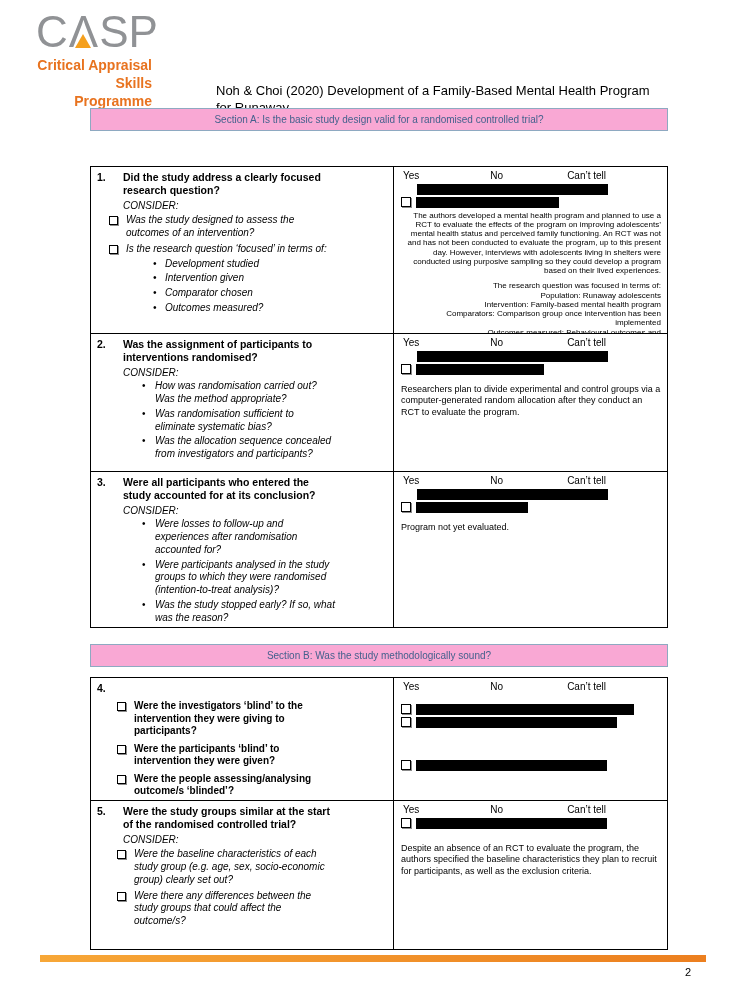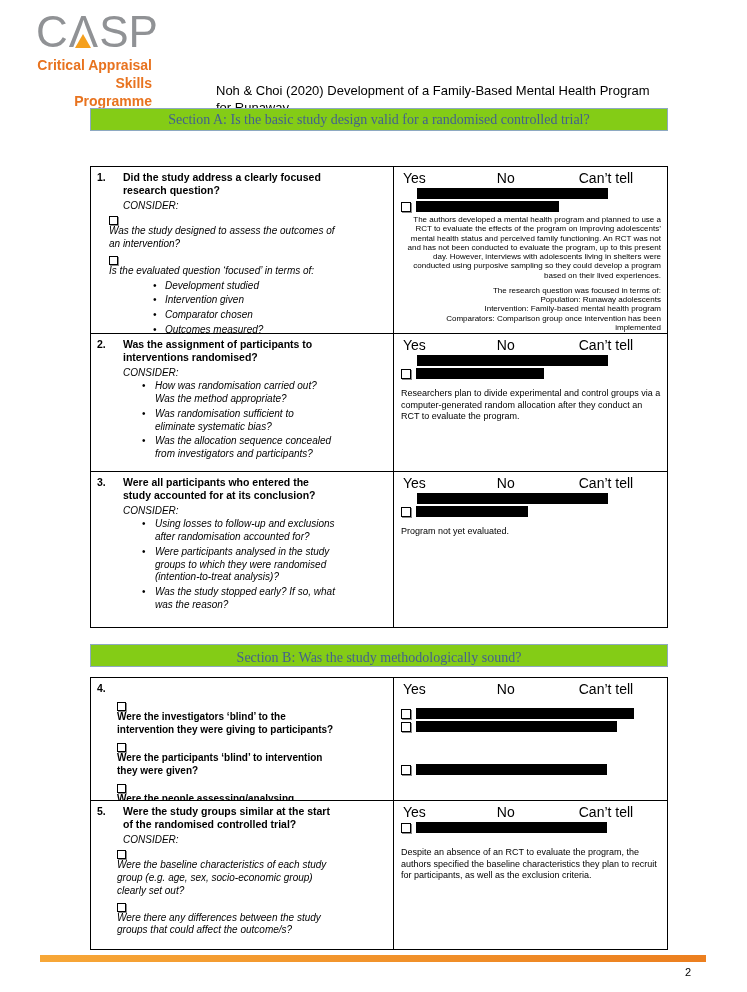--- a/index.html
+++ b/index.html
@@ -17,52 +17,52 @@
 
   
   .citation{position:absolute;left:95px;top:83px;width:556px;}
   .cit-top{margin-left:121px;font-size:13px;line-height:1.3;}
   .cit-bottom{display:flex;align-items:flex-end;margin-top:1px;}
   .cit-label{font-size:11px;font-weight:bold;white-space:nowrap;}
   .cit-text{font-size:8px;margin-left:4px;padding-bottom:1px;border-bottom:1px dotted #444;white-space:nowrap;}
   .cit-dots{font-size:8px;flex:1;overflow:hidden;white-space:nowrap;letter-spacing:0.5px;}
 
   
-  .section-header{position:absolute;left:90px;width:578px;height:23px;background:#84cc16;border:1px solid #8ea9c1;
-    box-sizing:border-box;display:flex;align-items:center;justify-content:center;font-size:14px;color:#44618d;font-family:Liberation Serif, serif;}
+  .section-header{position:absolute;left:90px;width:578px;height:23px;background:#f9a8d4;border:1px solid #8ea9c1;
+    box-sizing:border-box;display:flex;align-items:center;justify-content:center;font-size:10px;color:#44618d;}
   .sec-a{top:108px;}
-  .sec-b{top:644px;align-items:flex-end;}
+  .sec-b{top:644px;}
 
   
   .qtable{position:absolute;left:90px;width:578px;}
   .tbl-a{top:166px;}
   .tbl-b{top:677px;}
   .qrow{display:flex;border:1px solid #000;margin-top:-1px;box-sizing:border-box;overflow:hidden;background:#fff;}
   .qtable .qrow:first-child{margin-top:0;}
   .h168{height:168px;} .h139{height:139px;} .h157{height:157px;} .h124{height:124px;} .h150{height:150px;}
   .qcell-left{width:303px;flex:none;border-right:1px solid #000;box-sizing:border-box;padding:4px 58px 4px 6px;}
   .qcell-right{flex:1;box-sizing:border-box;padding:3px 6px 4px 7px;}
 
   .qhead{display:flex;}
   .qnum{flex:none;width:26px;font-size:10.5px;font-weight:bold;line-height:1.25;}
   .qtitle{font-size:10.5px;font-weight:bold;line-height:1.25;}
   .consider{margin:3px 0 0 26px;font-size:10px;font-style:italic;}
-  .citem{display:flex;margin:3px 0 0 12px;flex-direction:column;}
+  .citem{display:flex;margin:3px 0 0 12px;}
   .citem-q45{margin-left:20px;}
   .mtq{margin-top:5px;}
   .cbox{flex:none;width:7px;height:7px;border:1px solid #000;box-shadow:1px 1px 0 #8a8a8a;margin:2px 8px 0 0;}
   .citext{font-size:10px;font-style:italic;line-height:1.28;}
   .q4text{font-size:10px;font-weight:bold;line-height:1.25;}
   .subitem{display:flex;margin:2px 0 0 56px;}
   .sdot{flex:none;width:12px;font-size:10px;font-style:italic;}
   .bitem{display:flex;margin:2px 0 0 45px;}
   .bdot{flex:none;width:13px;font-size:10px;}
 
   
-  .ans-header{display:flex;font-size:14px;line-height:1.15;}
+  .ans-header{display:flex;font-size:10px;line-height:1.15;}
   .ah-yes{margin-left:2px;}
   .ah-no{margin-left:71px;}
   .ah-ct{margin-left:64px;}
   .bar-row{display:flex;align-items:center;margin-top:2px;}
   .abox{flex:none;width:8px;height:8px;border:1px solid #000;box-shadow:1px 1px 0 #8a8a8a;margin-right:5px;}
   .bar{height:11px;background:#000;}
   .bar-indent{margin-left:16px;}
   .w218{width:218px;} .w201{width:201px;} .w191{width:191px;} .w143{width:143px;} .w128{width:128px;} .w112{width:112px;}
   .mt11{margin-top:11px;} .mt32{margin-top:32px;}
   .ans-p{font-size:8px;line-height:1.16;margin-top:3px;text-align:right;}
@@ -115,21 +115,21 @@
           <span class="qnum">1.</span>
           <span class="qtitle">Did the study address a clearly focused research question?</span>
         </div>
         <div class="consider">CONSIDER:</div>
         <div class="citem">
           <span class="cbox"></span>
           <span class="citext">Was the study designed to assess the outcomes of an intervention?</span>
         </div>
         <div class="citem">
           <span class="cbox"></span>
-          <span class="citext">Is the evaluated question ‘focused’ in terms of:</span>
+          <span class="citext">Is the research question ‘focused’ in terms of:</span>
         </div>
         <div class="subitem">
           <span class="sdot">•</span>
           <span class="citext">Development studied</span>
         </div>
         <div class="subitem">
           <span class="sdot">•</span>
           <span class="citext">Intervention given</span>
         </div>
         <div class="subitem">
@@ -202,21 +202,21 @@
 
     <div class="qrow h157">
       <div class="qcell-left">
         <div class="qhead">
           <span class="qnum">3.</span>
           <span class="qtitle">Were all participants who entered the study accounted for at its conclusion?</span>
         </div>
         <div class="consider">CONSIDER:</div>
         <div class="bitem">
           <span class="bdot">•</span>
-          <span class="citext">Using losses to follow-up and exclusions after randomisation accounted for?</span>
+          <span class="citext">Were losses to follow-up and experiences after randomisation accounted for?</span>
         </div>
         <div class="bitem">
           <span class="bdot">•</span>
           <span class="citext">Were participants analysed in the study groups to which they were randomised (intention-to-treat analysis)?</span>
         </div>
         <div class="bitem">
           <span class="bdot">•</span>
           <span class="citext">Was the study stopped early? If so, what was the reason?</span>
         </div>
       </div>

